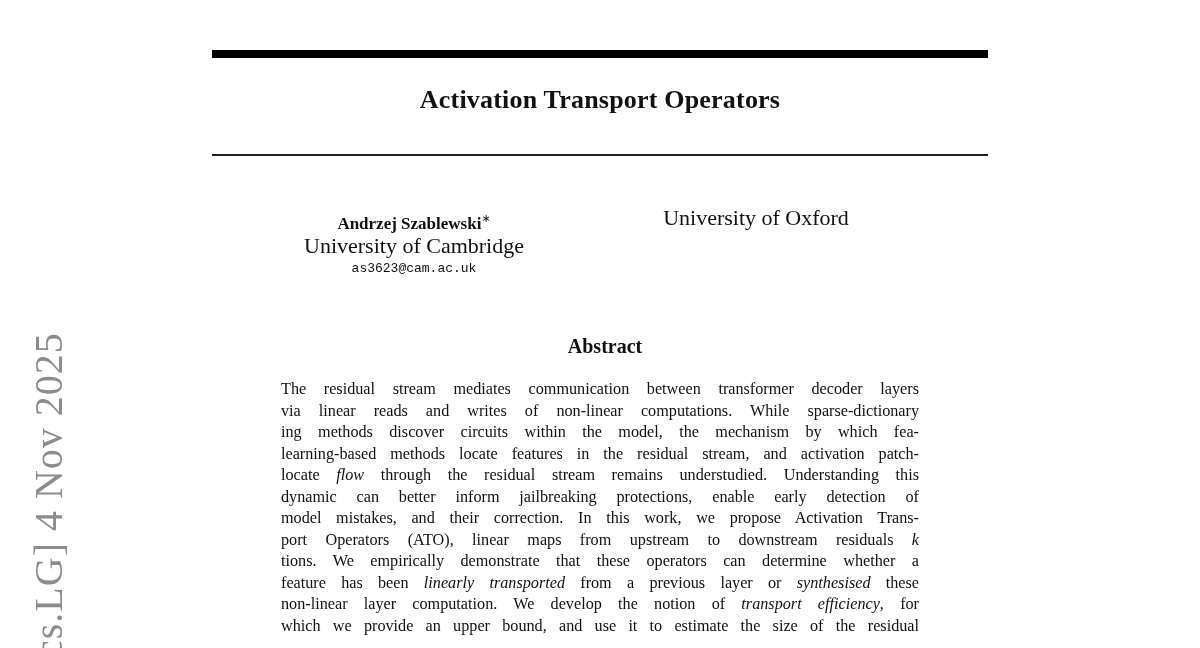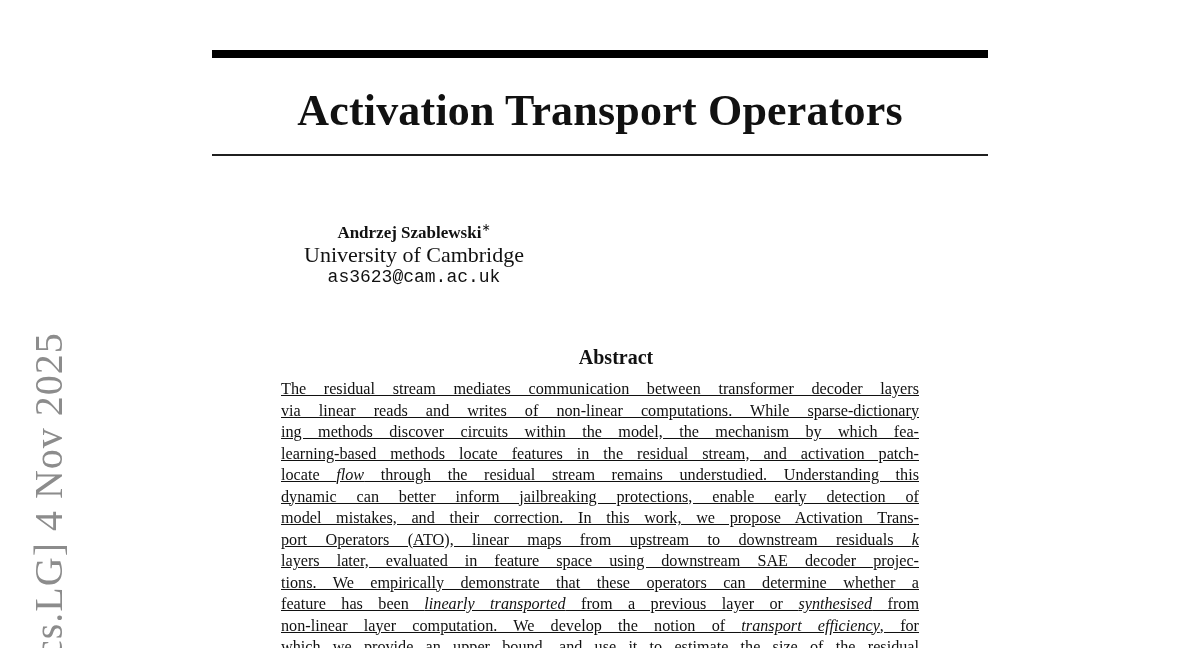--- a/index.html
+++ b/index.html
@@ -24,42 +24,42 @@
     height: 8px;
     background: #000000;
   }
   .paper-title {
     position: absolute;
     left: 212px;
     top: 85px;
     width: 776px;
     margin: 0;
     text-align: center;
-    font-size: 44px;
+    font-size: 26px;
     font-weight: bold;
     letter-spacing: 0.2px;
   }
   .rule-thin {
     position: absolute;
     left: 212px;
     top: 154px;
     width: 776px;
     height: 2px;
     background: #1f1f1f;
   }
   .authors {
     position: absolute;
     left: 212px;
     top: 207px;
     width: 776px;
     height: 80px;
   }
   .author {
     position: absolute;
-    top: 9px;
+    top: 0;
     transform: translateX(-50%);
     text-align: center;
     white-space: nowrap;
   }
   .author.a0 { left: 202px; }
   .author.a1 { left: 544px; }
   .author-name {
     font-weight: bold;
     font-size: 17px;
     line-height: 22px;
@@ -67,46 +67,45 @@
   .author-name sup {
     font-size: 11px;
     font-weight: normal;
   }
   .author-affil {
     font-size: 22px;
     line-height: 22px;
   }
   .author-email {
     font-family: "Liberation Mono", monospace;
-    font-size: 18px;
+    font-size: 13px;
     line-height: 23px;
     text-align: center;
   }
   .abstract-heading {
     position: absolute;
     left: 212px;
     top: 330px;
     width: 776px;
-    margin: 16px;
+    margin: 5px;
     text-align: center;
     font-size: 20px;
     font-weight: bold;
   }
   .abstract-body {
     position: absolute;
     left: 281px;
     top: 379px;
     width: 638px;
     font-size: 16.2px;
   }
   .abs-line {
     line-height: 21.5px;
     text-align: justify;
     text-align-last: justify;
-    text-decoration: underline;
   }
   .abs-line .it {
     font-style: italic;
   }
   .arxiv-stamp {
     position: absolute;
     left: 25px;
     top: 658px;
     transform-origin: 0 0;
     transform: rotate(-90deg);
@@ -131,35 +130,35 @@
 
   <div class="authors">
 
     <div class="author a0">
       <div class="author-name"><span>Andrzej Szablewski</span><sup>∗</sup></div>
       <div class="author-affil">University of Cambridge</div>
       <div class="author-email">as3623@cam.ac.uk</div>
     </div>
 
     <div class="author a1">
+      <div class="author-affil">University of Oxford</div>
     </div>
 
   </div>
 
   <h2 class="abstract-heading">Abstract</h2>
 
   <div class="abstract-body" id="abstract-body">
       <div class="abs-line"><span>The residual stream mediates communication between transformer decoder layers</span></div>
       <div class="abs-line"><span>via linear reads and writes of non-linear computations. While sparse-dictionary</span></div>
       <div class="abs-line"><span>ing methods discover circuits within the model, the mechanism by which fea-</span></div>
       <div class="abs-line"><span>learning-based methods locate features in the residual stream, and activation patch-</span></div>
       <div class="abs-line"><span>locate </span><span class="it">flow</span><span> through the residual stream remains understudied. Understanding this</span></div>
       <div class="abs-line"><span>dynamic can better inform jailbreaking protections, enable early detection of</span></div>
       <div class="abs-line"><span>model mistakes, and their correction. In this work, we propose Activation Trans-</span></div>
       <div class="abs-line"><span>port Operators (ATO), linear maps from upstream to downstream residuals </span><span class="it">k</span></div>
-      <div class="abs-line"><span>layers later, evaluated in feature space using downstream SAE decoder projec-</span></div>
       <div class="abs-line"><span>tions. We empirically demonstrate that these operators can determine whether a</span></div>
-      <div class="abs-line"><span>feature has been </span><span class="it">linearly transported</span><span> from a previous layer or </span><span class="it">synthesised</span><span> from</span></div>
+      <div class="abs-line"><span>feature has been </span><span class="it">linearly transported</span><span> from a previous layer or </span><span class="it">synthesised</span><span> these</span></div>
       <div class="abs-line"><span>non-linear layer computation. We develop the notion of </span><span class="it">transport efficiency</span><span>, for</span></div>
       <div class="abs-line"><span>which we provide an upper bound, and use it to estimate the size of the residual</span></div>
     </div>
 
 </div>
 
 </body></html>

